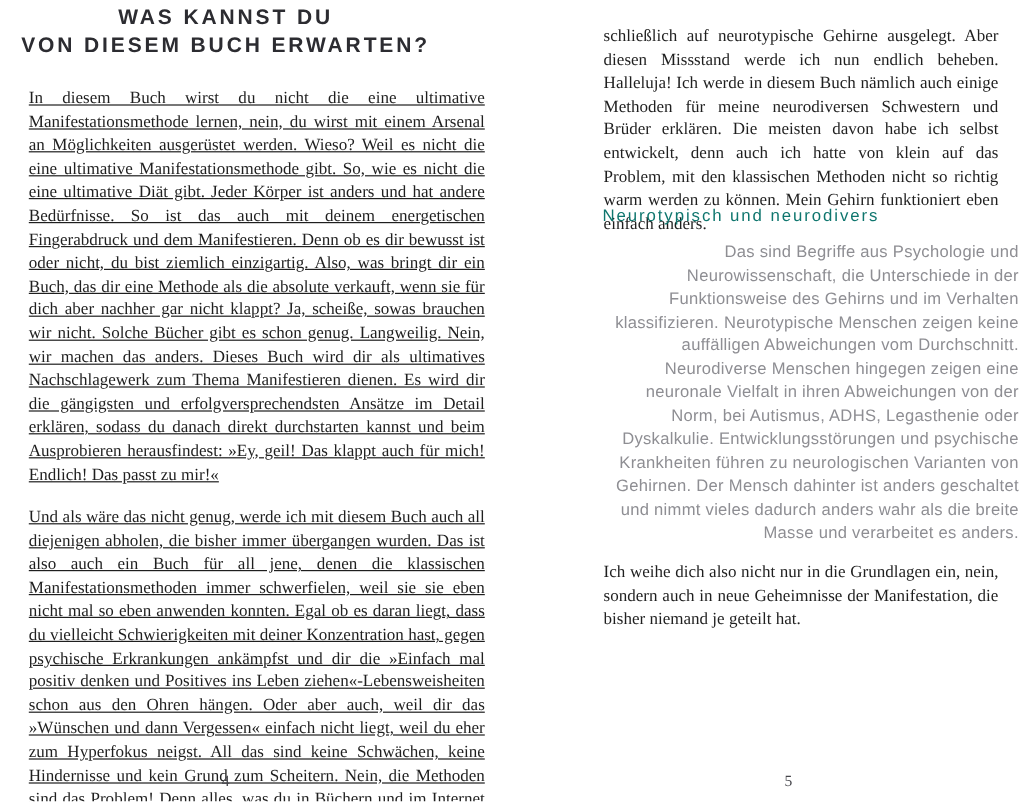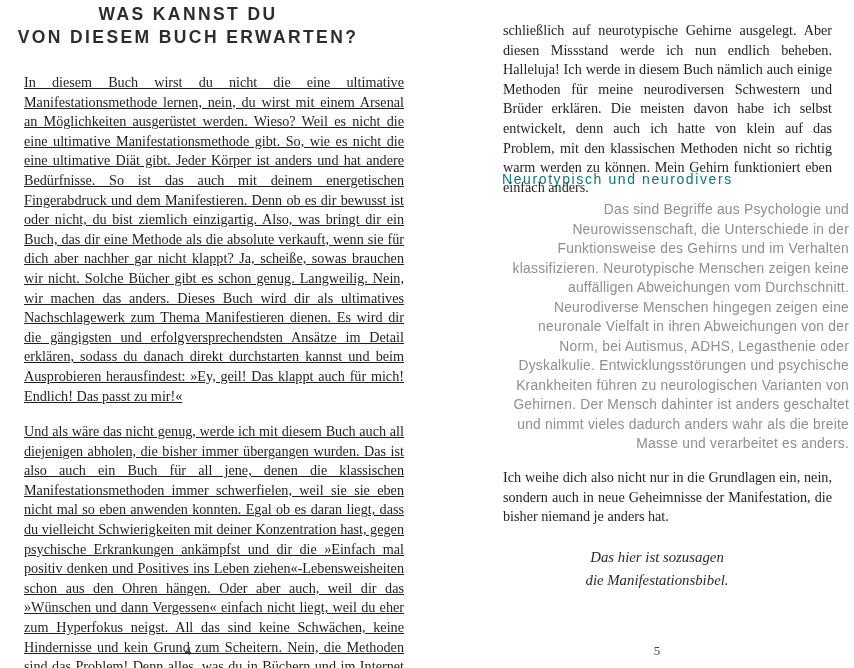--- a/index.html
+++ b/index.html
@@ -139,22 +139,20 @@
     <div class="body-block-right">
       <p class="body-par">schließlich auf neurotypische Gehirne ausgelegt. Aber diesen Missstand werde ich nun endlich beheben. Halleluja! Ich werde in diesem Buch nämlich auch einige Methoden für meine neurodiversen Schwestern und Brüder erklären. Die meisten davon habe ich selbst entwickelt, denn auch ich hatte von klein auf das Problem, mit den klassischen Methoden nicht so richtig warm werden zu können. Mein Gehirn funktioniert eben einfach anders.</p>
     </div>
 
     <div class="infobox">
       <p class="infobox-title">Neurotypisch und neurodivers</p>
       <p class="infobox-body">Das sind Begriffe aus Psychologie und Neurowissenschaft, die Unterschiede in der Funktionsweise des Gehirns und im Verhalten klassifizieren. Neurotypische Menschen zeigen keine auffälligen Abweichungen vom Durchschnitt. Neurodiverse Menschen hingegen zeigen eine neuronale Vielfalt in ihren Abweichungen von der Norm, bei Autismus, ADHS, Legasthenie oder Dyskalkulie. Entwicklungsstörungen und psychische Krankheiten führen zu neurologischen Varianten von Gehirnen. Der Mensch dahinter ist anders geschaltet und nimmt vieles dadurch anders wahr als die breite Masse und verarbeitet es anders.</p>
     </div>
 
     <div class="closing-par">
-      <p class="body-par">Ich weihe dich also nicht nur in die Grundlagen ein, nein, sondern auch in neue Geheimnisse der Manifestation, die bisher niemand je anders hat.</p>
+      <p class="body-par">Ich weihe dich also nicht nur in die Grundlagen ein, nein, sondern auch in neue Geheimnisse der Manifestation, die bisher niemand je geteilt hat.</p>
     </div>
 
-    <div class="pull-quote">Das hier ist sozusagen
-die Manifestationsbibel.</div>
 
     <div class="page-number page-number-right">5</div>
   </div>
 
 </div>
 
 </body></html>

